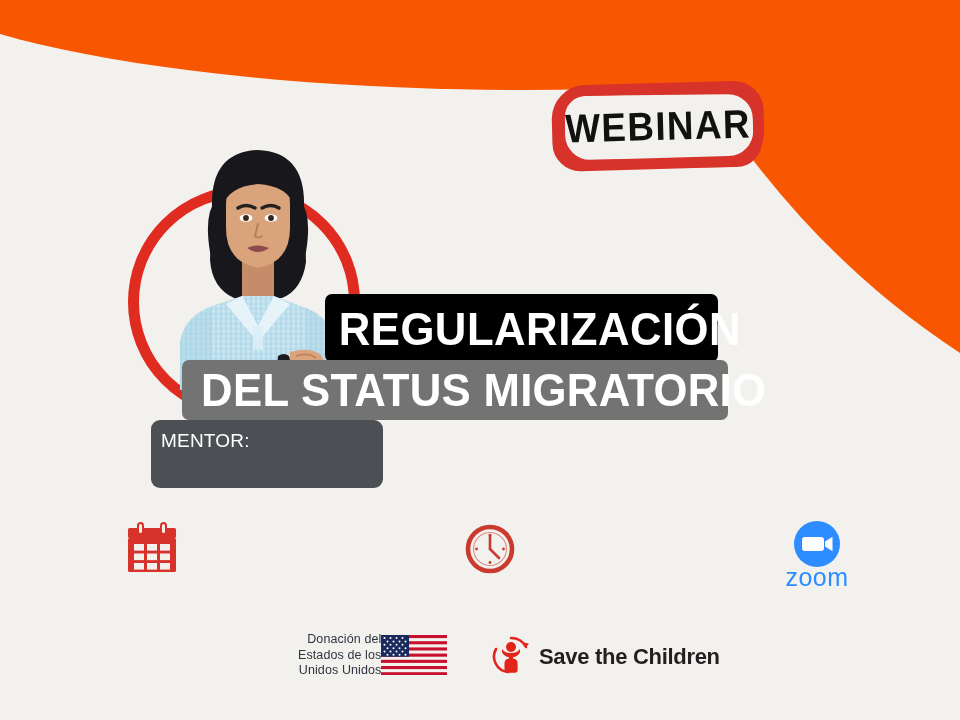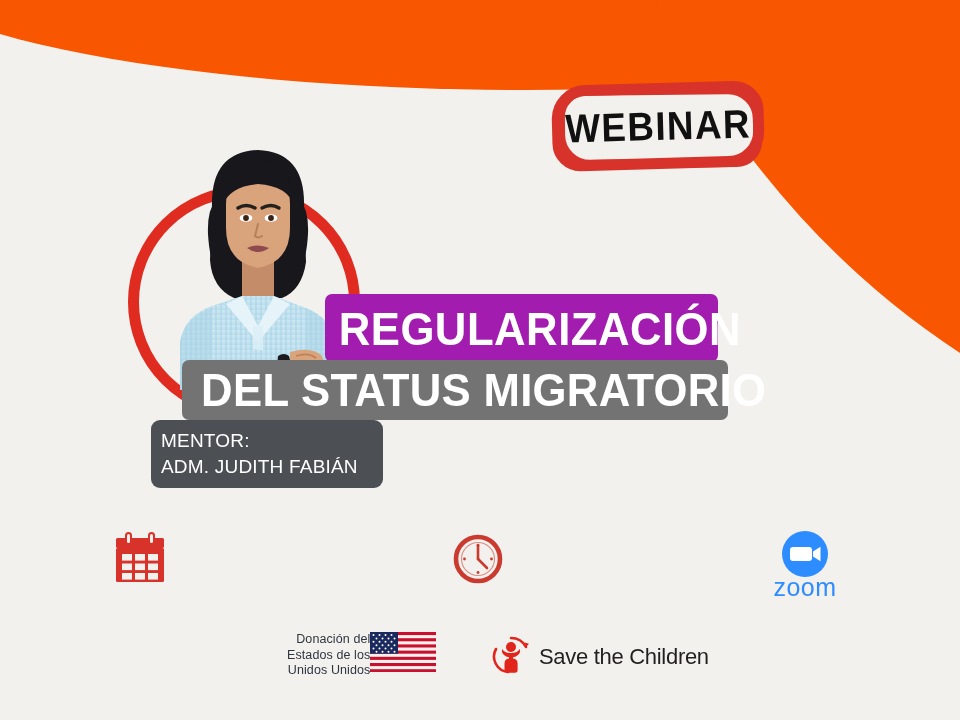--- a/index.html
+++ b/index.html
@@ -100,21 +100,21 @@
   }
   .photo svg { display: block; width: 100%; height: 100%; }
 
   
   .title-orange {
     position: absolute;
     left: 325px;
     top: 294px;
     width: 393px;
     height: 68px;
-    background: #a21caf;
+    background: #000000;
     border-radius: 7px;
   }
   .title-orange .txt {
     position: absolute;
     left: 0; right: 0;
     top: 50%;
     transform: translateY(-50%) scaleX(0.93);
     text-align: center;
     font-family: "Liberation Sans Narrow", "Liberation Sans", sans-serif;
     font-weight: bold;
@@ -164,40 +164,40 @@
   .mentor-box .line {
     color: #FFFFFF;
     font-size: 19px;
     line-height: 26px;
     letter-spacing: 0.2px;
     white-space: nowrap;
   }
 
   
   .icon-row { position: absolute; left: 0; top: 520px; width: 960px; height: 90px; }
-  .icon-slot { position: absolute; top: 10px; }
+  .icon-slot { position: absolute; top: 0; margin-left: 12px; }
   .icon-cal   { left: 112px; }
   .icon-clock { left: 452px; }
   .icon-zoom  { left: 772px; }
 
   
   .footer { position: absolute; left: 0; top: 628px; width: 960px; height: 66px; }
-  .usaid { position: absolute; left: 287px; top: 4px; display: flex; align-items: flex-start; }
+  .usaid { position: absolute; left: 298px; top: 4px; display: flex; align-items: flex-end; }
   .usaid .words {
     text-align: right;
     font-size: 12.5px;
     line-height: 15.5px;
     color: #2E3540;
     letter-spacing: 0.1px;
     white-space: nowrap;
   }
   .stc { position: absolute; left: 492px; top: 8px; display: flex; align-items: center; gap: 9px; }
   .stc .name {
     font-size: 22px;
-    font-weight: normal;
+    font-weight: bold;
     color: #231F20;
     letter-spacing: -0.3px;
     white-space: nowrap;
   }
 </style>
 </head>
 <body>
 
 <div id="poster">
 
@@ -274,21 +274,20 @@
 
   <div class="title-orange">
     <div class="txt">REGULARIZACIÓN</div>
   </div>
   <div class="title-red">
     <div class="txt">DEL STATUS MIGRATORIO</div>
   </div>
 
   <div class="mentor-box">
     <div class="line">MENTOR:</div>
-    <div class="line">ADM. JUDITH FABIÁN</div>
   </div>
 
   <div class="icon-row">
 
     <div class="icon-slot icon-cal">
       <svg width="56" height="58" viewBox="0 0 56 58" xmlns="http://www.w3.org/2000/svg" aria-hidden="true">
         <rect x="4" y="8" width="48" height="10" rx="1.5" fill="#D8332B"></rect>
         <rect x="4" y="18" width="48" height="34" rx="1.5" fill="#D8332B"></rect>
         <rect x="13" y="2" width="7" height="13" rx="3.5" fill="#D8332B"></rect>
         <rect x="36" y="2" width="7" height="13" rx="3.5" fill="#D8332B"></rect>

